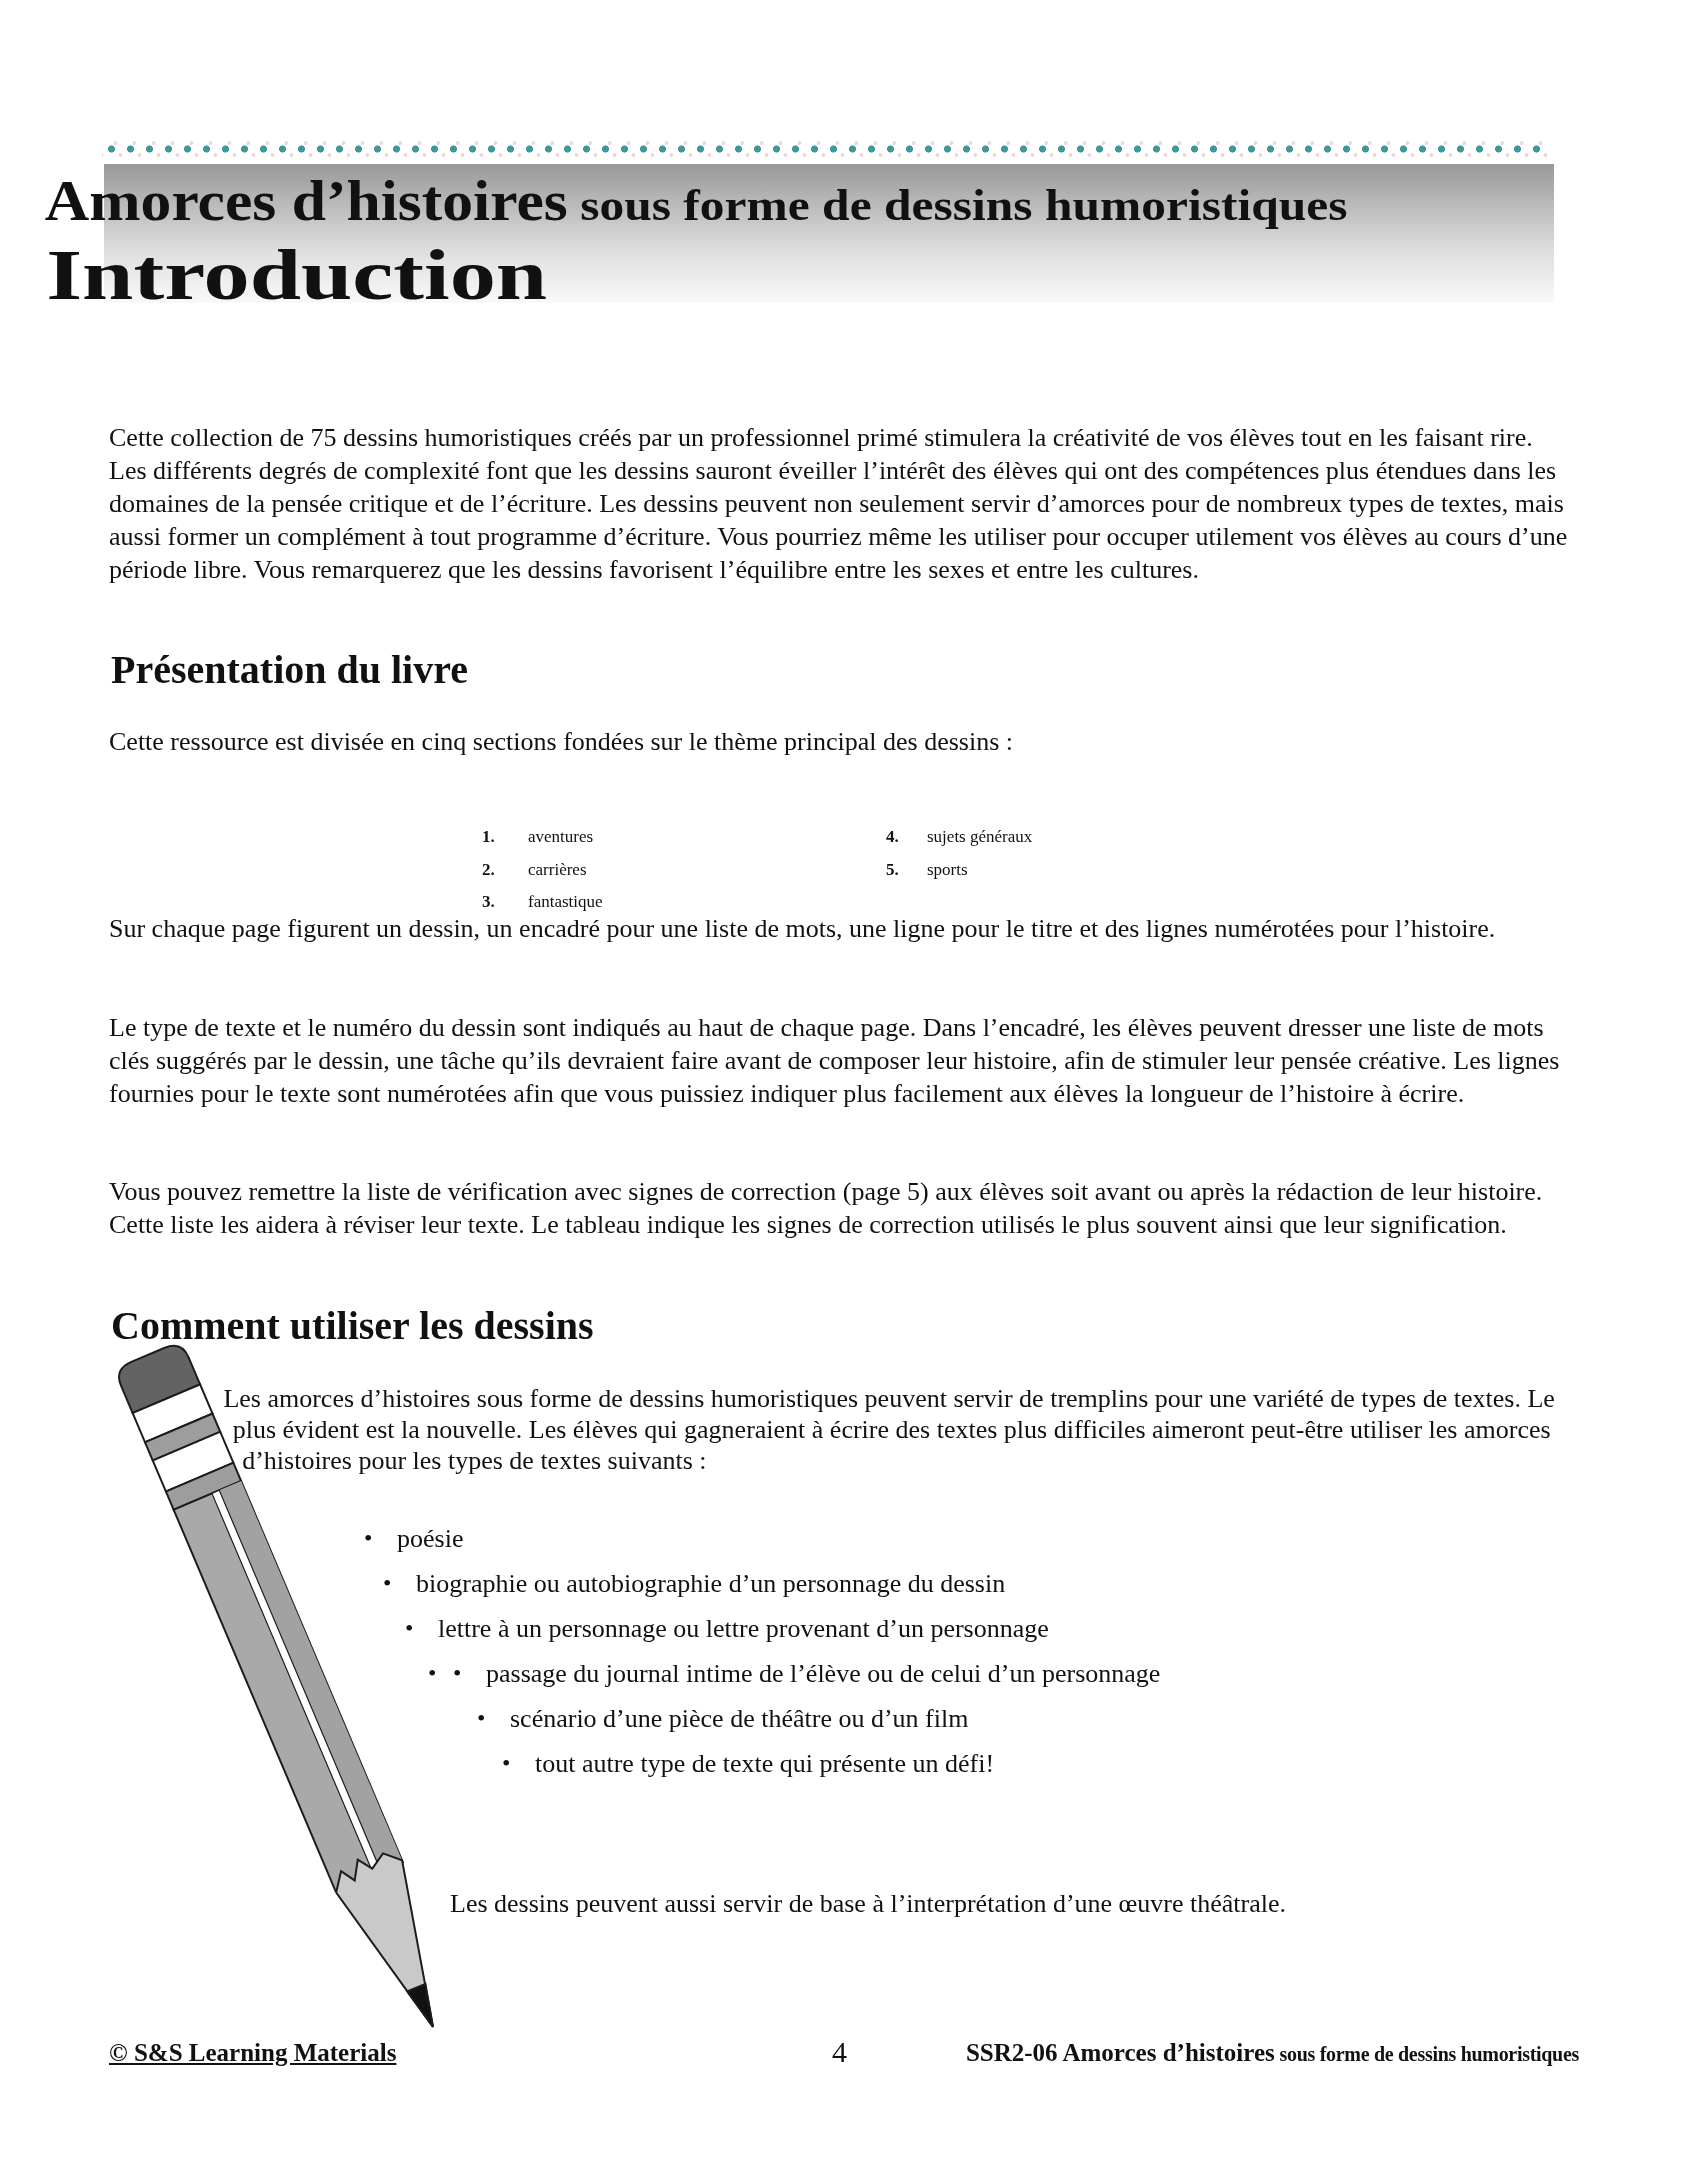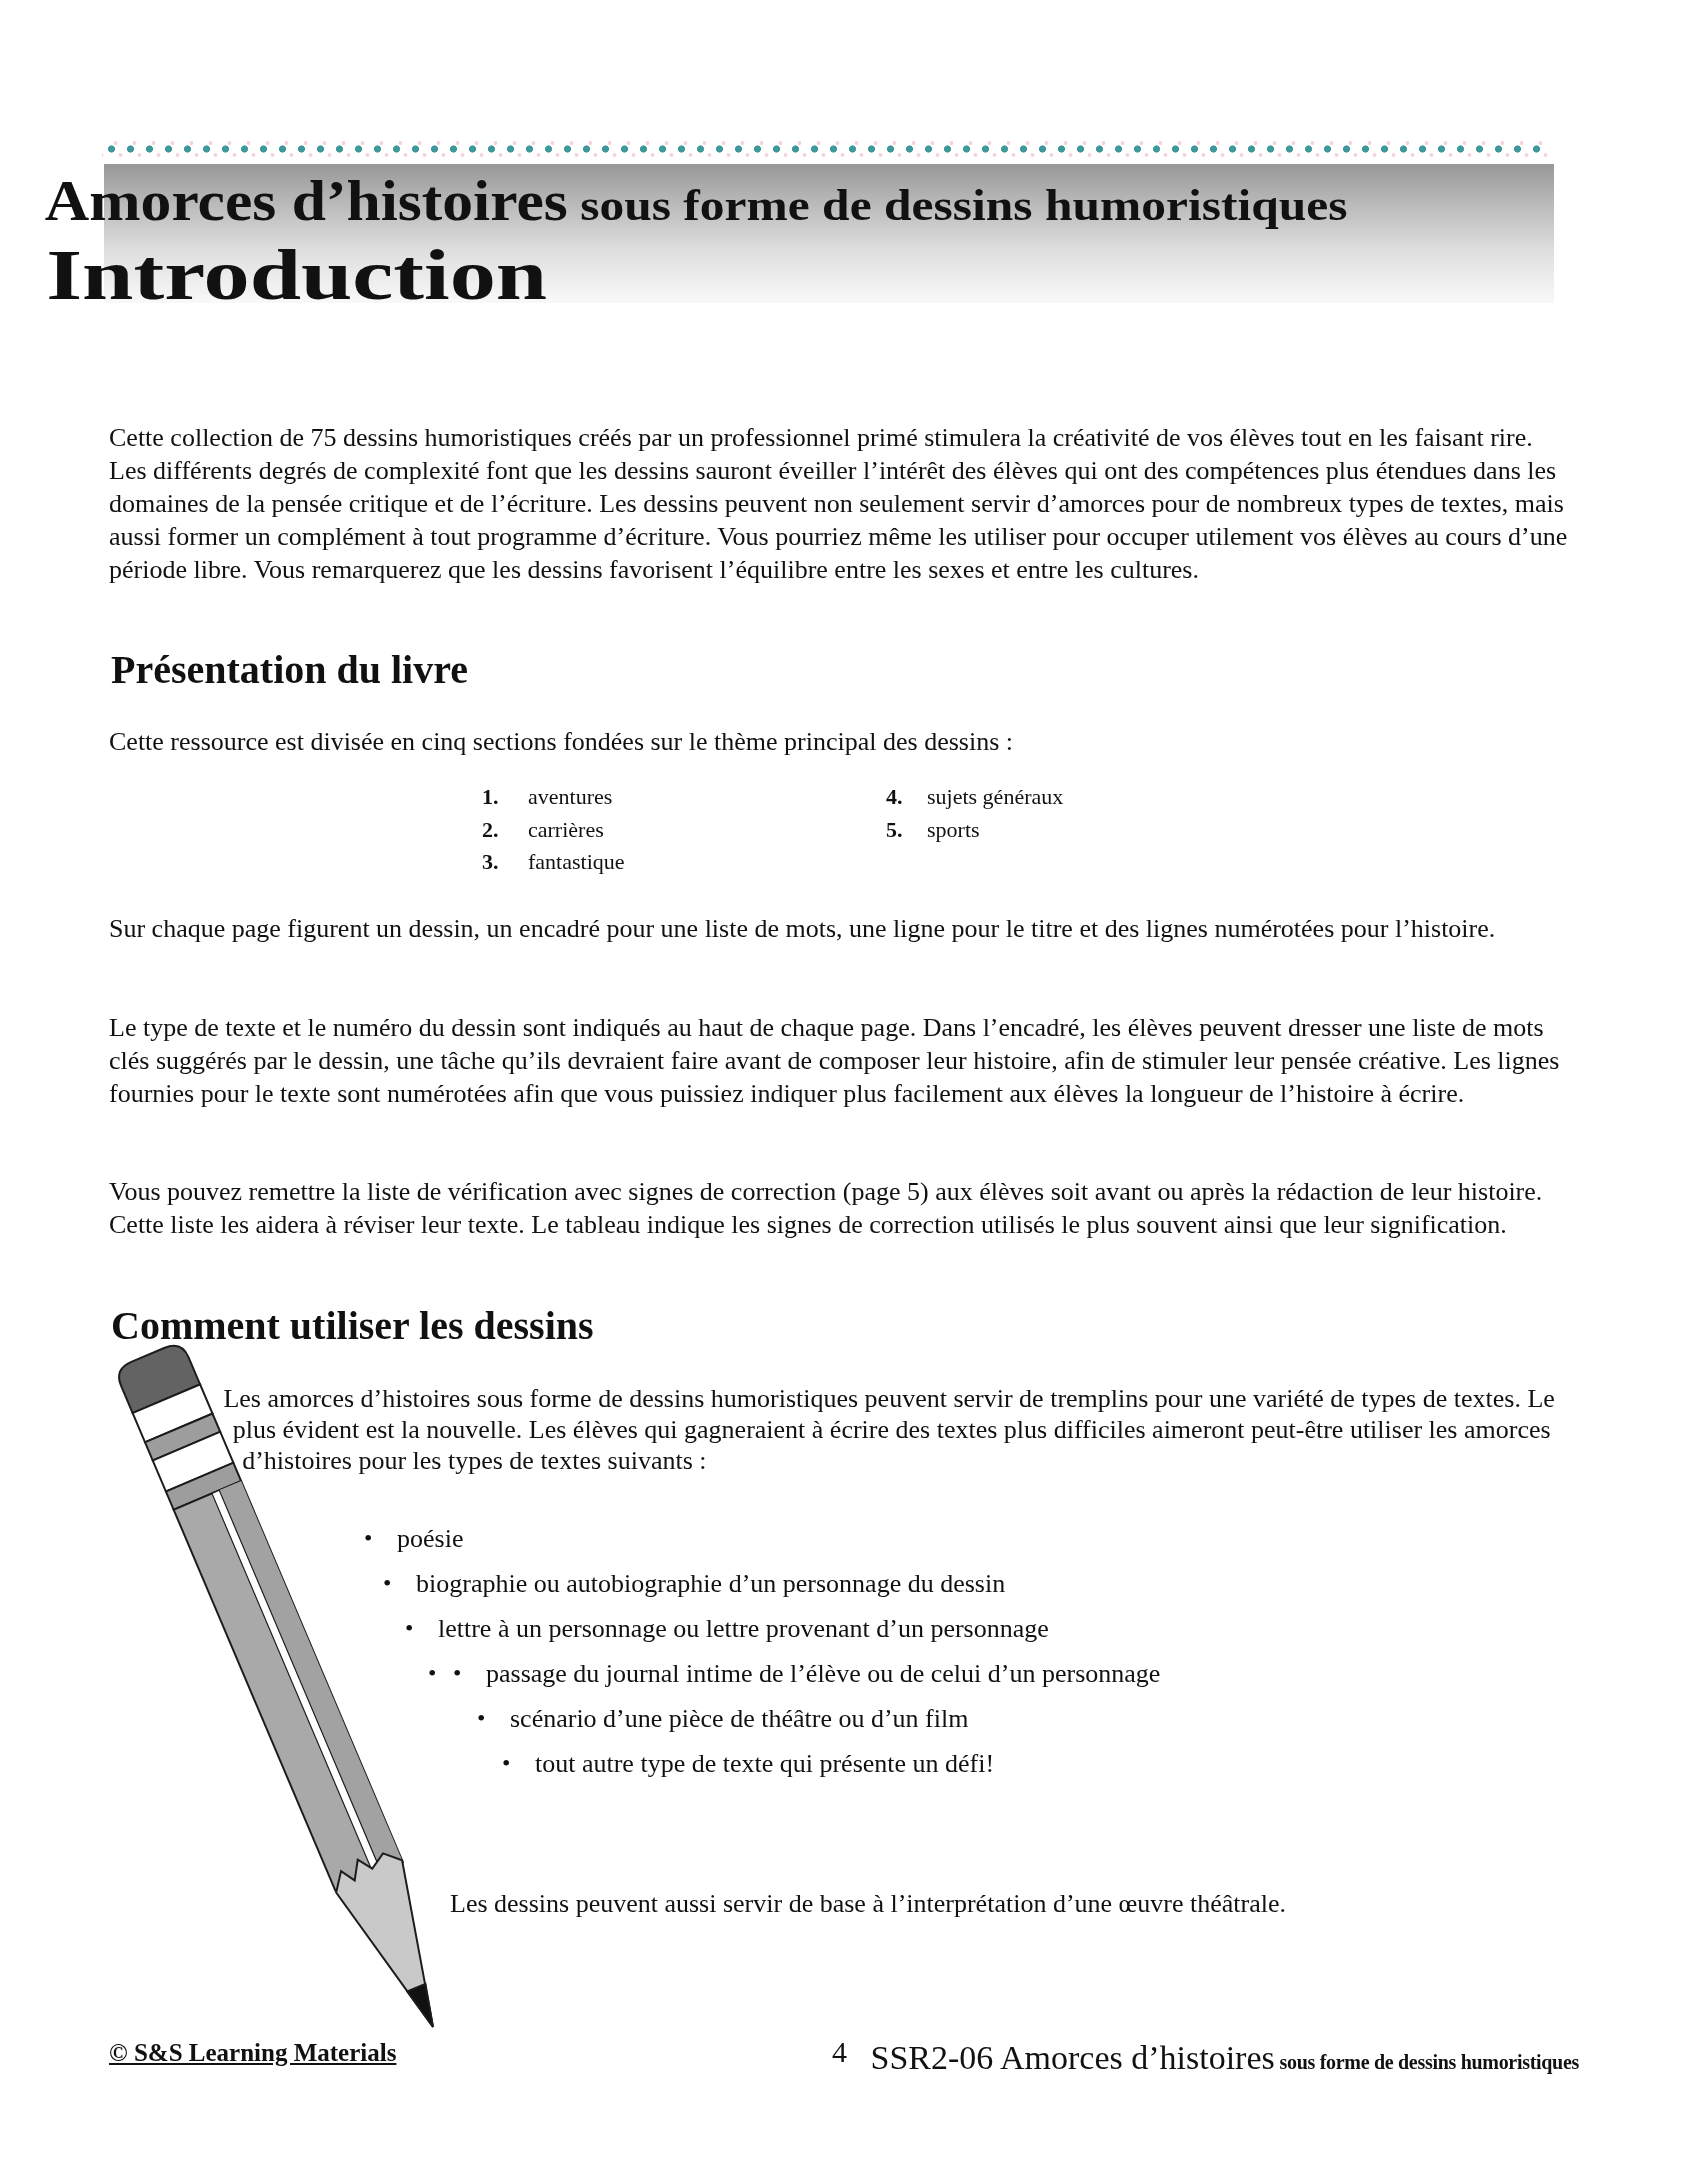--- a/index.html
+++ b/index.html
@@ -34,21 +34,21 @@
   .t-intro{font-size:71px;font-weight:bold;}
   
   .para{
     position:absolute;left:109px;width:1467px;
     font-size:26px;line-height:33px;text-align:left;
   }
   .h2{
     position:absolute;left:111px;font-size:40px;font-weight:bold;line-height:34px;
   }
   
-  .numrow{position:absolute;font-size:22px;line-height:33px;white-space:nowrap;}
+  .numrow{position:absolute;font-size:17px;line-height:33px;white-space:nowrap;margin-top:40px;}
   .numrow .num{font-weight:bold;display:inline-block;}
   .col1 .num{width:46px;}
   .col2 .num{width:41px;}
   
   .usage-intro{
     position:absolute;left:214px;top:1383px;width:1358px;
     font-size:26px;line-height:31px;
   }
   .wedge{float:left;width:30px;height:99px;shape-outside:polygon(0 0,100% 100%,0 100%);}
   
@@ -57,21 +57,21 @@
     position:relative;font-size:26px;line-height:33px;margin-bottom:12px;
   }
   .bullets li .dot{position:absolute;left:-33px;top:0px;font-size:24px;}
   .closing{position:absolute;left:450px;top:1887px;font-size:26px;line-height:33px;}
   
   .pencil{position:absolute;left:0px;top:1327px;width:515px;height:738px;}
   
   .footer-copy{position:absolute;left:109px;top:2039px;font-size:25px;font-weight:bold;text-decoration:underline;}
   .footer-page{position:absolute;left:832px;top:2035px;font-size:30px;}
   .footer-code{position:absolute;right:104px;top:2039px;font-size:25px;white-space:nowrap;text-align:right;}
-  .footer-code .code-bold{font-weight:normal;font-size:34px;}
+  .footer-code .code-bold{font-weight:bold;font-size:25px;}
   .footer-code .code-rest{font-weight:bold;font-size:20px;letter-spacing:-0.3px;}
 </style>
 </head>
 <body>
 
 <div class="page">
 
   <div class="dots"></div>
 
   <div class="banner">

